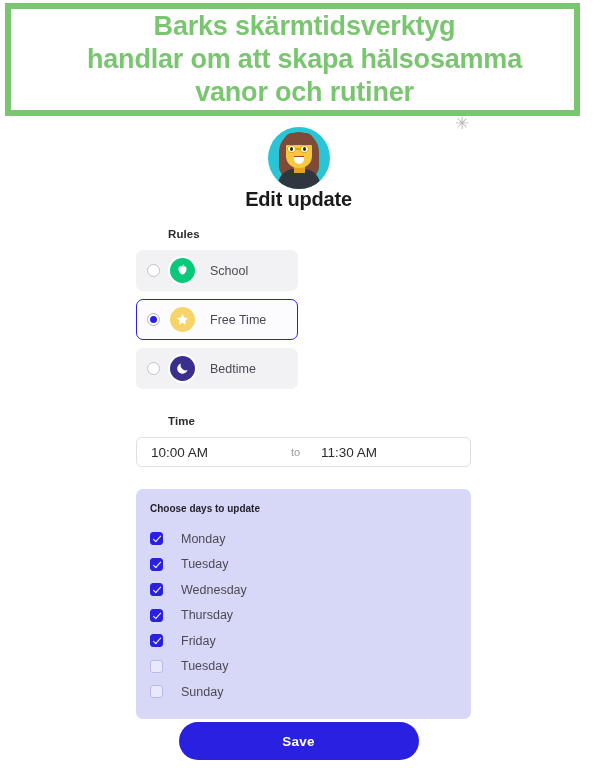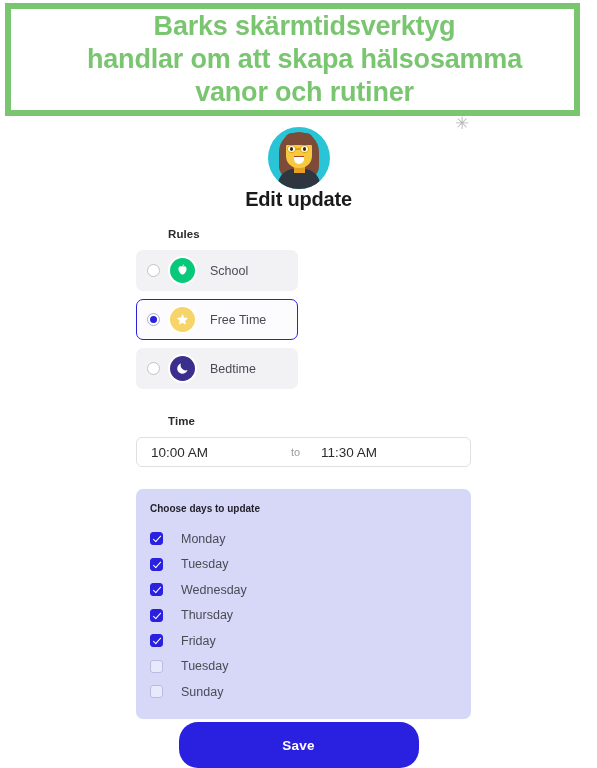--- a/index.html
+++ b/index.html
@@ -326,21 +326,21 @@
   .save-wrap {
     position: absolute;
     left: 0;
     top: 722px;
     width: 597px;
     display: flex;
     justify-content: center;
   }
   .save-button {
     width: 240px;
-    height: 46px;
+    height: 38px;
     border-radius: 19px;
     background: #2a21e0;
     border: none;
     color: #ffffff;
     font-size: 13.5px;
     font-weight: bold;
     font-family: "Liberation Sans", sans-serif;
     cursor: pointer;
     letter-spacing: 0.2px;
   }

